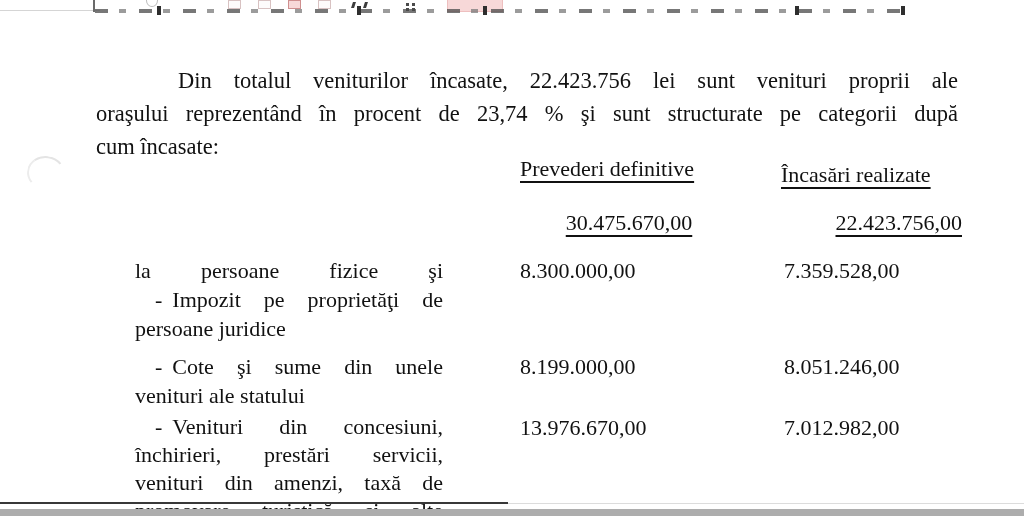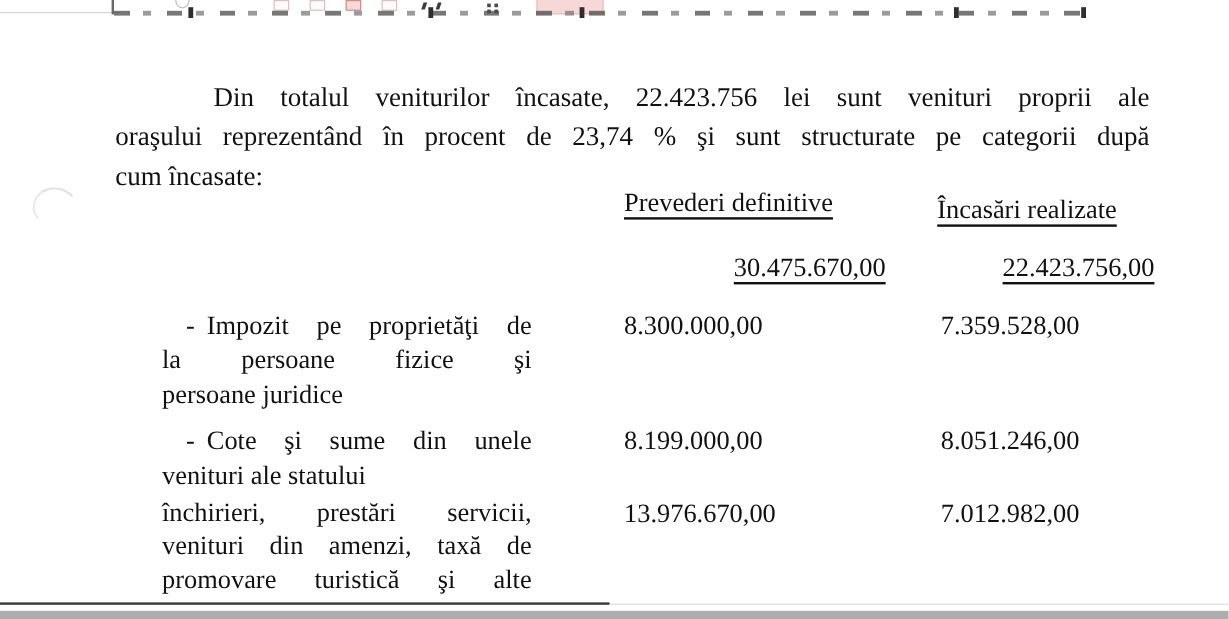--- a/index.html
+++ b/index.html
@@ -35,21 +35,21 @@
   .intro .ln { display:block; }
   .jl { text-align:justify; text-align-last:justify; }
   .indent { text-indent:82px;margin-top:40px; }
   
   .col-head { position:absolute; font-size:22px; text-decoration:underline; text-underline-offset:5px; text-decoration-thickness:1.5px; white-space:nowrap; }
   #head-prevederi { left:520px; top:156px;text-decoration:underline; }
   #head-incasari  { left:781px; top:162px; }
   .num { font-size:22px; white-space:nowrap; }
   .tot { position:absolute; top:210px; text-align:right; }
   .tot span { text-decoration:underline; text-underline-offset:5px; text-decoration-thickness:1.5px; }
-  #tot-prevederi { left:520px; width:218px; }
+  #tot-prevederi { left:520px; width:218px;text-align:center; }
   #tot-incasari  { left:760px; width:202px; }
   .trow { position:absolute; left:0; width:1024px; }
   .row-label { position:absolute; left:135px; width:308px; font-size:22px; line-height:29px; }
   .row-label .lbl-ln { display:block; }
   .row-label .first { padding-left:20px; }
   .bullet { margin-right:10px; }
   .cell { position:absolute; top:0; text-align:left; line-height:29px; }
   .cell.c1 { left:520px; width:220px; }
   .cell.c2 { left:784px; width:196px; }
   #row-0 { top:256px; }
@@ -93,39 +93,40 @@
   </div>
 
   <div class="col-head" id="head-prevederi">Prevederi definitive</div>
   <div class="col-head" id="head-incasari">Încasări realizate</div>
 
   <div class="num tot" id="tot-prevederi"><span>30.475.670,00</span></div>
   <div class="num tot" id="tot-incasari"><span>22.423.756,00</span></div>
 
   <div class="trow" id="row-0">
     <div class="row-label">
+      <span class="lbl-ln jl">la persoane fizice şi</span>
       <span class="lbl-ln first jl"><span class="bullet">-</span><span>Impozit pe proprietăţi de</span></span>
-      <span class="lbl-ln jl">la persoane fizice şi</span>
       <span class="lbl-ln">persoane juridice</span>
     </div>
     <div class="num cell c1">8.300.000,00</div>
     <div class="num cell c2">7.359.528,00</div>
   </div>
 
   <div class="trow" id="row-1">
     <div class="row-label">
       <span class="lbl-ln first jl"><span class="bullet">-</span><span>Cote şi sume din unele</span></span>
       <span class="lbl-ln">venituri ale statului</span>
     </div>
     <div class="num cell c1">8.199.000,00</div>
     <div class="num cell c2">8.051.246,00</div>
   </div>
 
   <div class="trow" id="row-2">
     <div class="row-label">
+      <span class="lbl-ln first jl"><span class="bullet">-</span><span>Venituri din concesiuni,</span></span>
       <span class="lbl-ln jl">închirieri, prestări servicii,</span>
       <span class="lbl-ln jl">venituri din amenzi, taxă de</span>
       <span class="lbl-ln jl">promovare turistică şi alte</span>
     </div>
     <div class="num cell c1">13.976.670,00</div>
     <div class="num cell c2">7.012.982,00</div>
   </div>
 
   <div class="bottom-line"></div>
   <div class="bottom-line2"></div>

